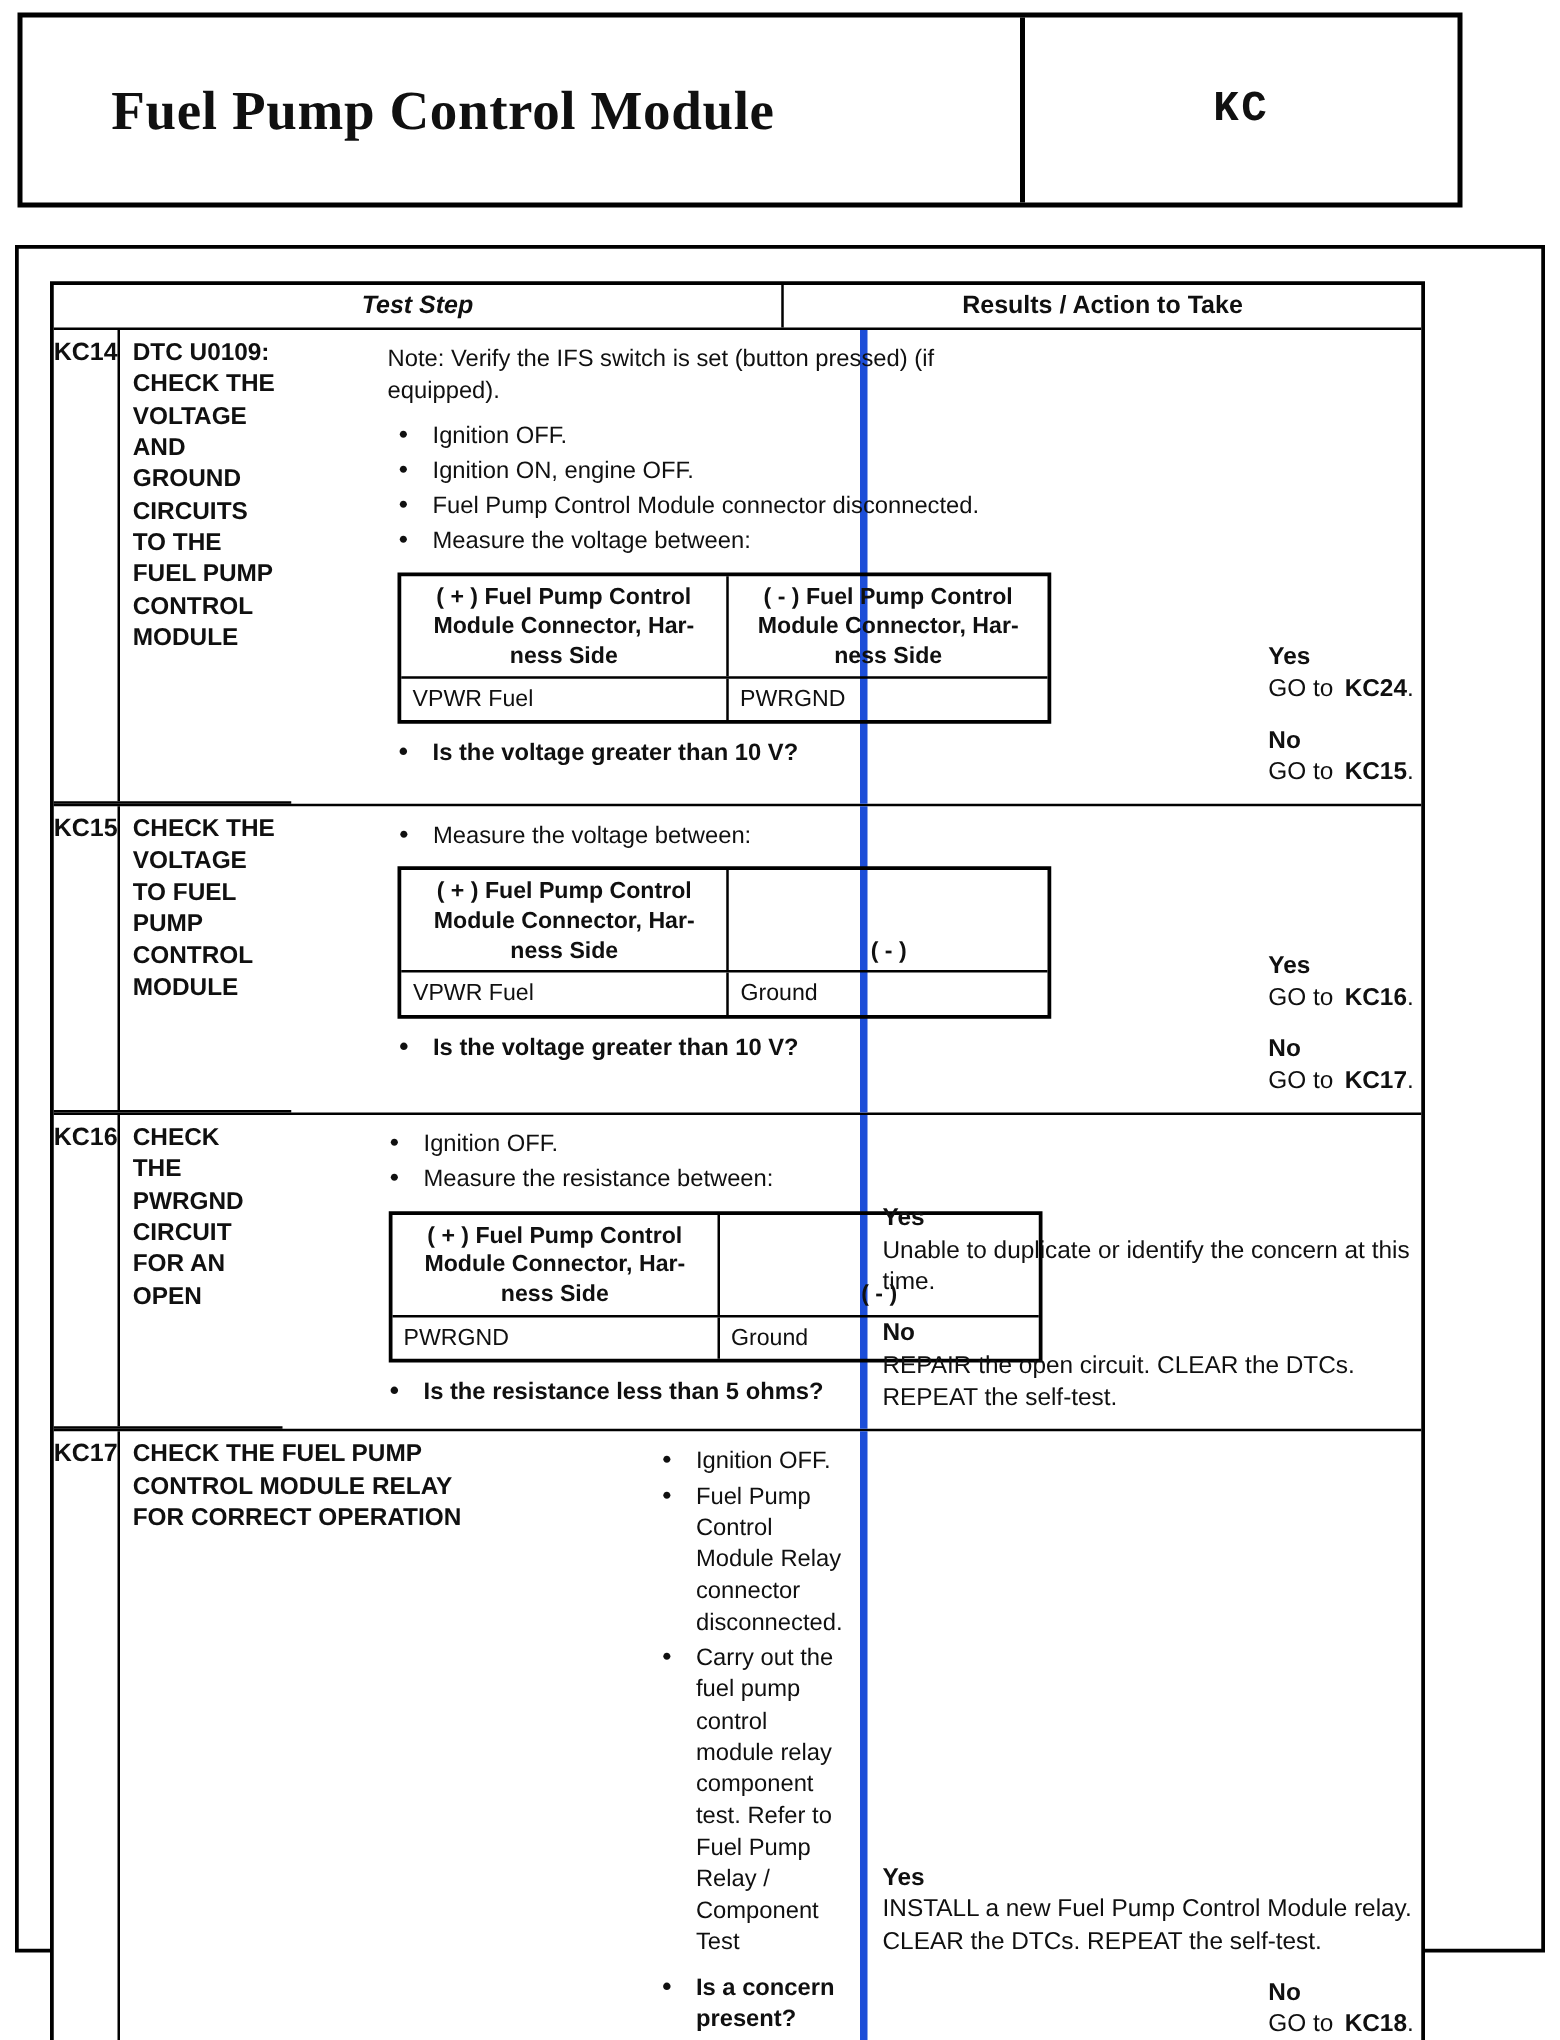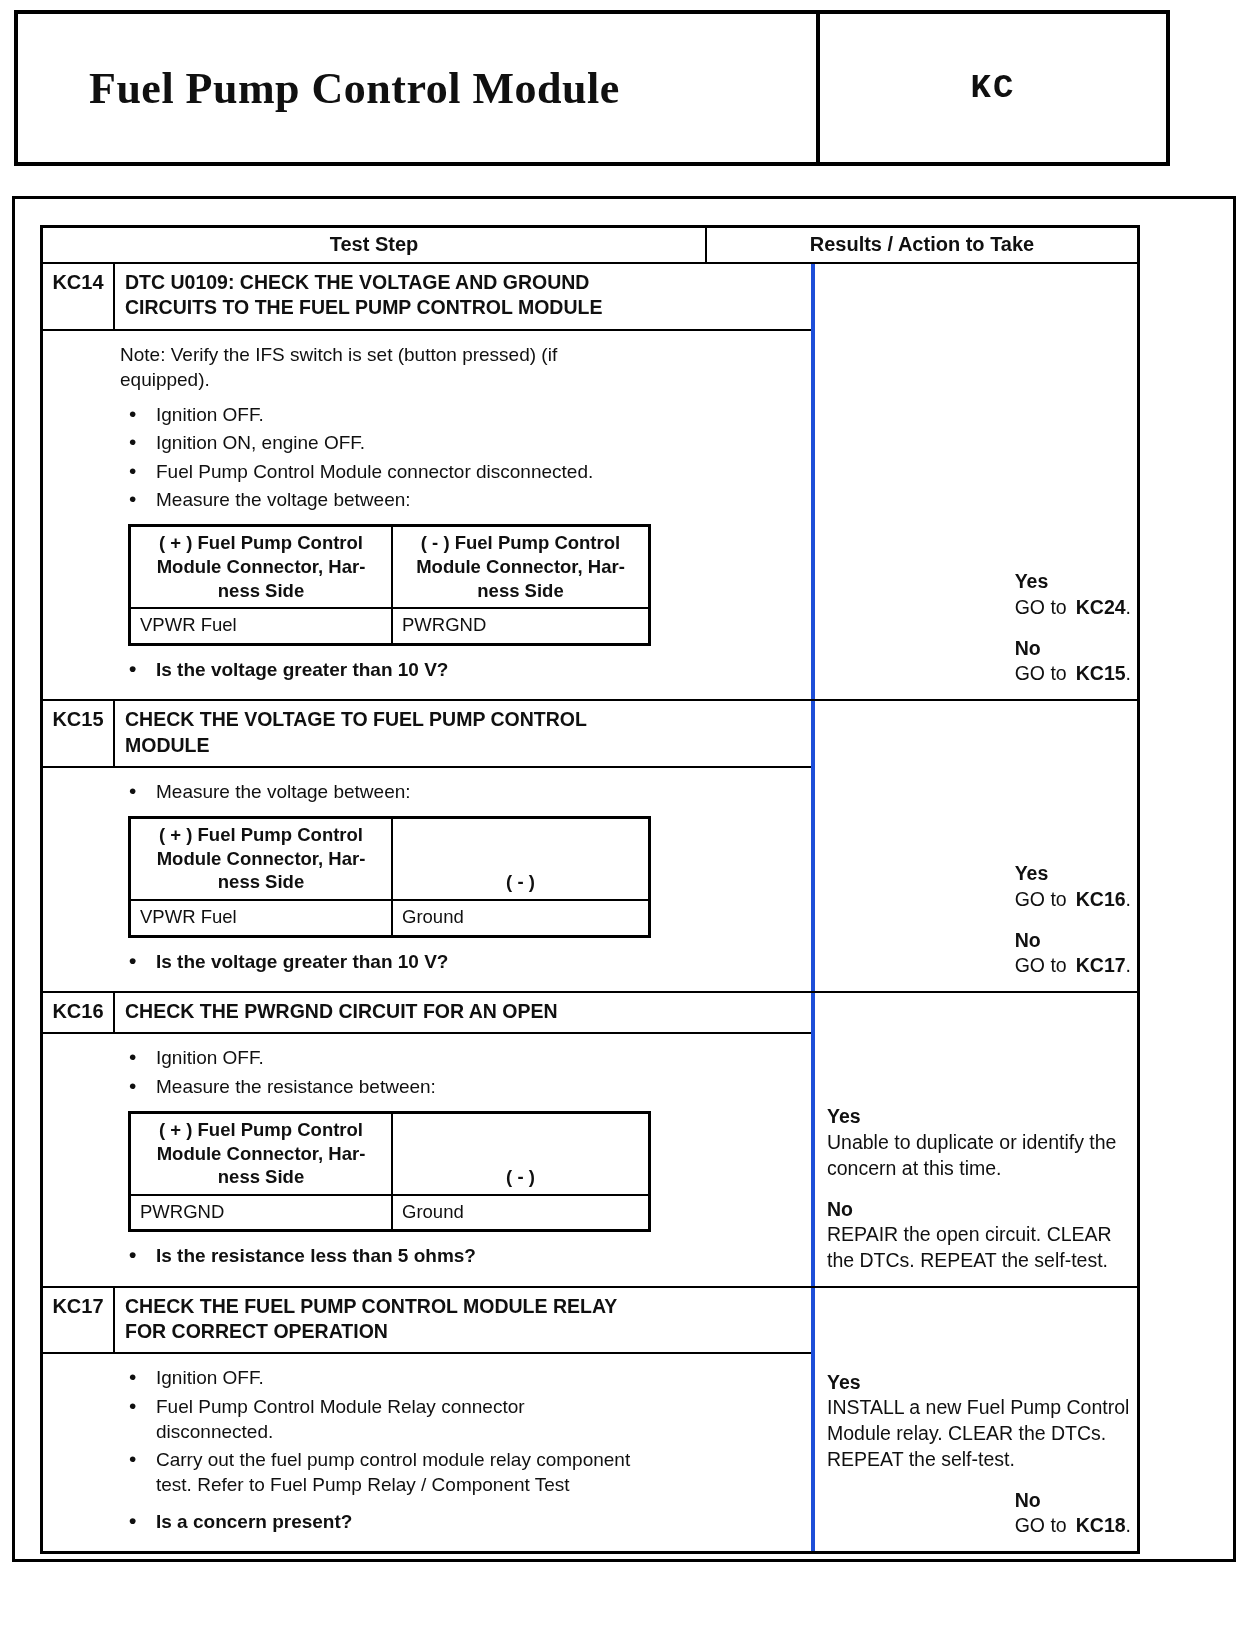--- a/index.html
+++ b/index.html
@@ -45,31 +45,31 @@
 
   
   .test-table {
     position: absolute; left: 25px; top: 26px;
     width: 1100px;
     border: 3px solid #000;
     font-size: 19px;
     background: #fff;
   }
   .t-header { display: flex; border-bottom: 2px solid #000; font-weight: bold; font-size: 20px; }
-  .th-left  { width: 664px; border-right: 2px solid #000; text-align: center; padding: 5px 0 6px 0; }
+  .th-left  { width: 584px; border-right: 2px solid #000; text-align: center; padding: 5px 0 6px 0; font-style: italic; }
   .th-right { flex: 1; text-align: center; padding: 5px 0 6px 0; }
 
   .step-row { display: flex; border-bottom: 2px solid #000; }
   .step-row:last-child { border-bottom: none; }
   .row-1 { min-height: 381px; }
   .row-2 { min-height: 247px; }
   .row-3 { min-height: 251px; }
   .row-4 { min-height: 234px; }
 
-  .left-col { width: 772px; border-right: 4px solid #1d4ed8; display: flex; flex-direction: column; }
+  .left-col { width: 651px; border-right: 6px solid #1d4ed8; display: flex; flex-direction: row; }
   .title-band { display: flex; border-bottom: 2px solid #000; }
   .step-id {
     width: 72px; border-right: 2px solid #000;
     font-weight: bold; font-size: 20px;
     display: flex; justify-content: center; align-items: flex-start;
     padding-top: 7px;
   }
   .step-title {
     padding: 6px 12px 8px 10px;
     font-weight: bold; font-size: 19.5px; line-height: 1.3;

